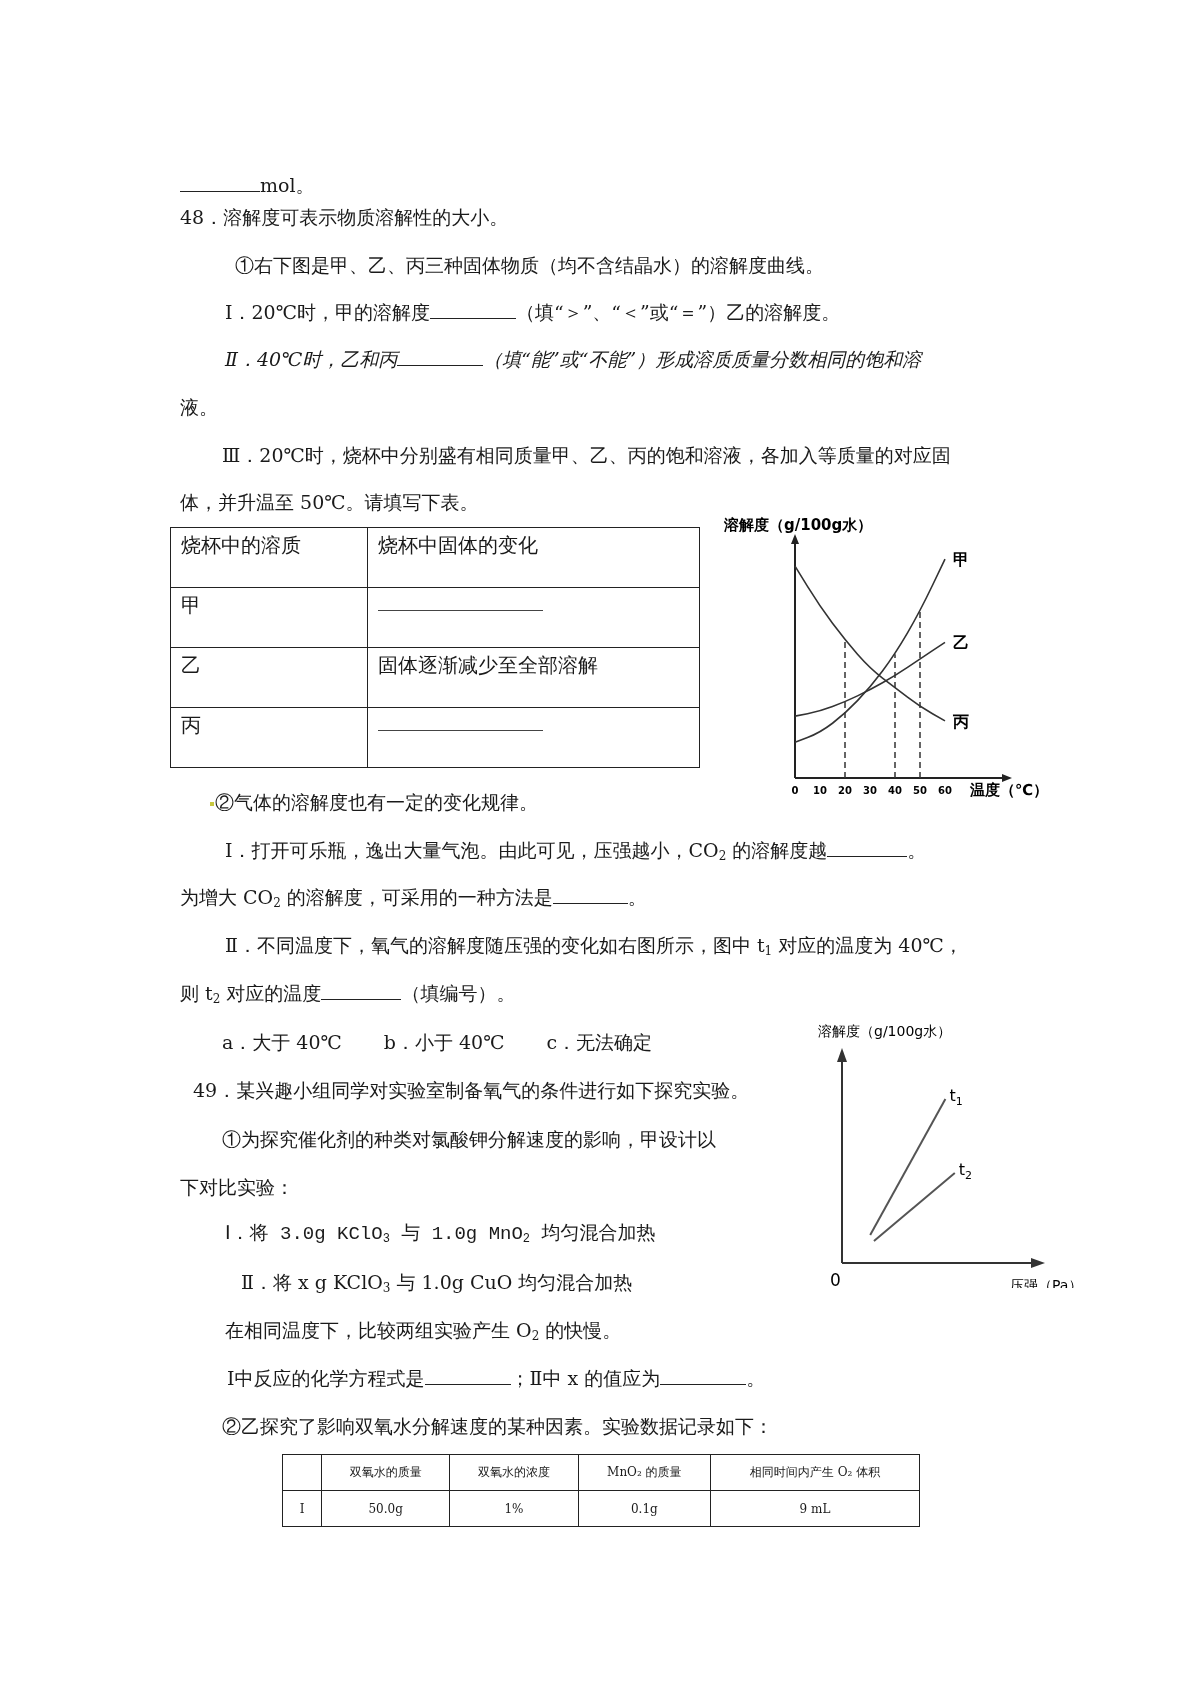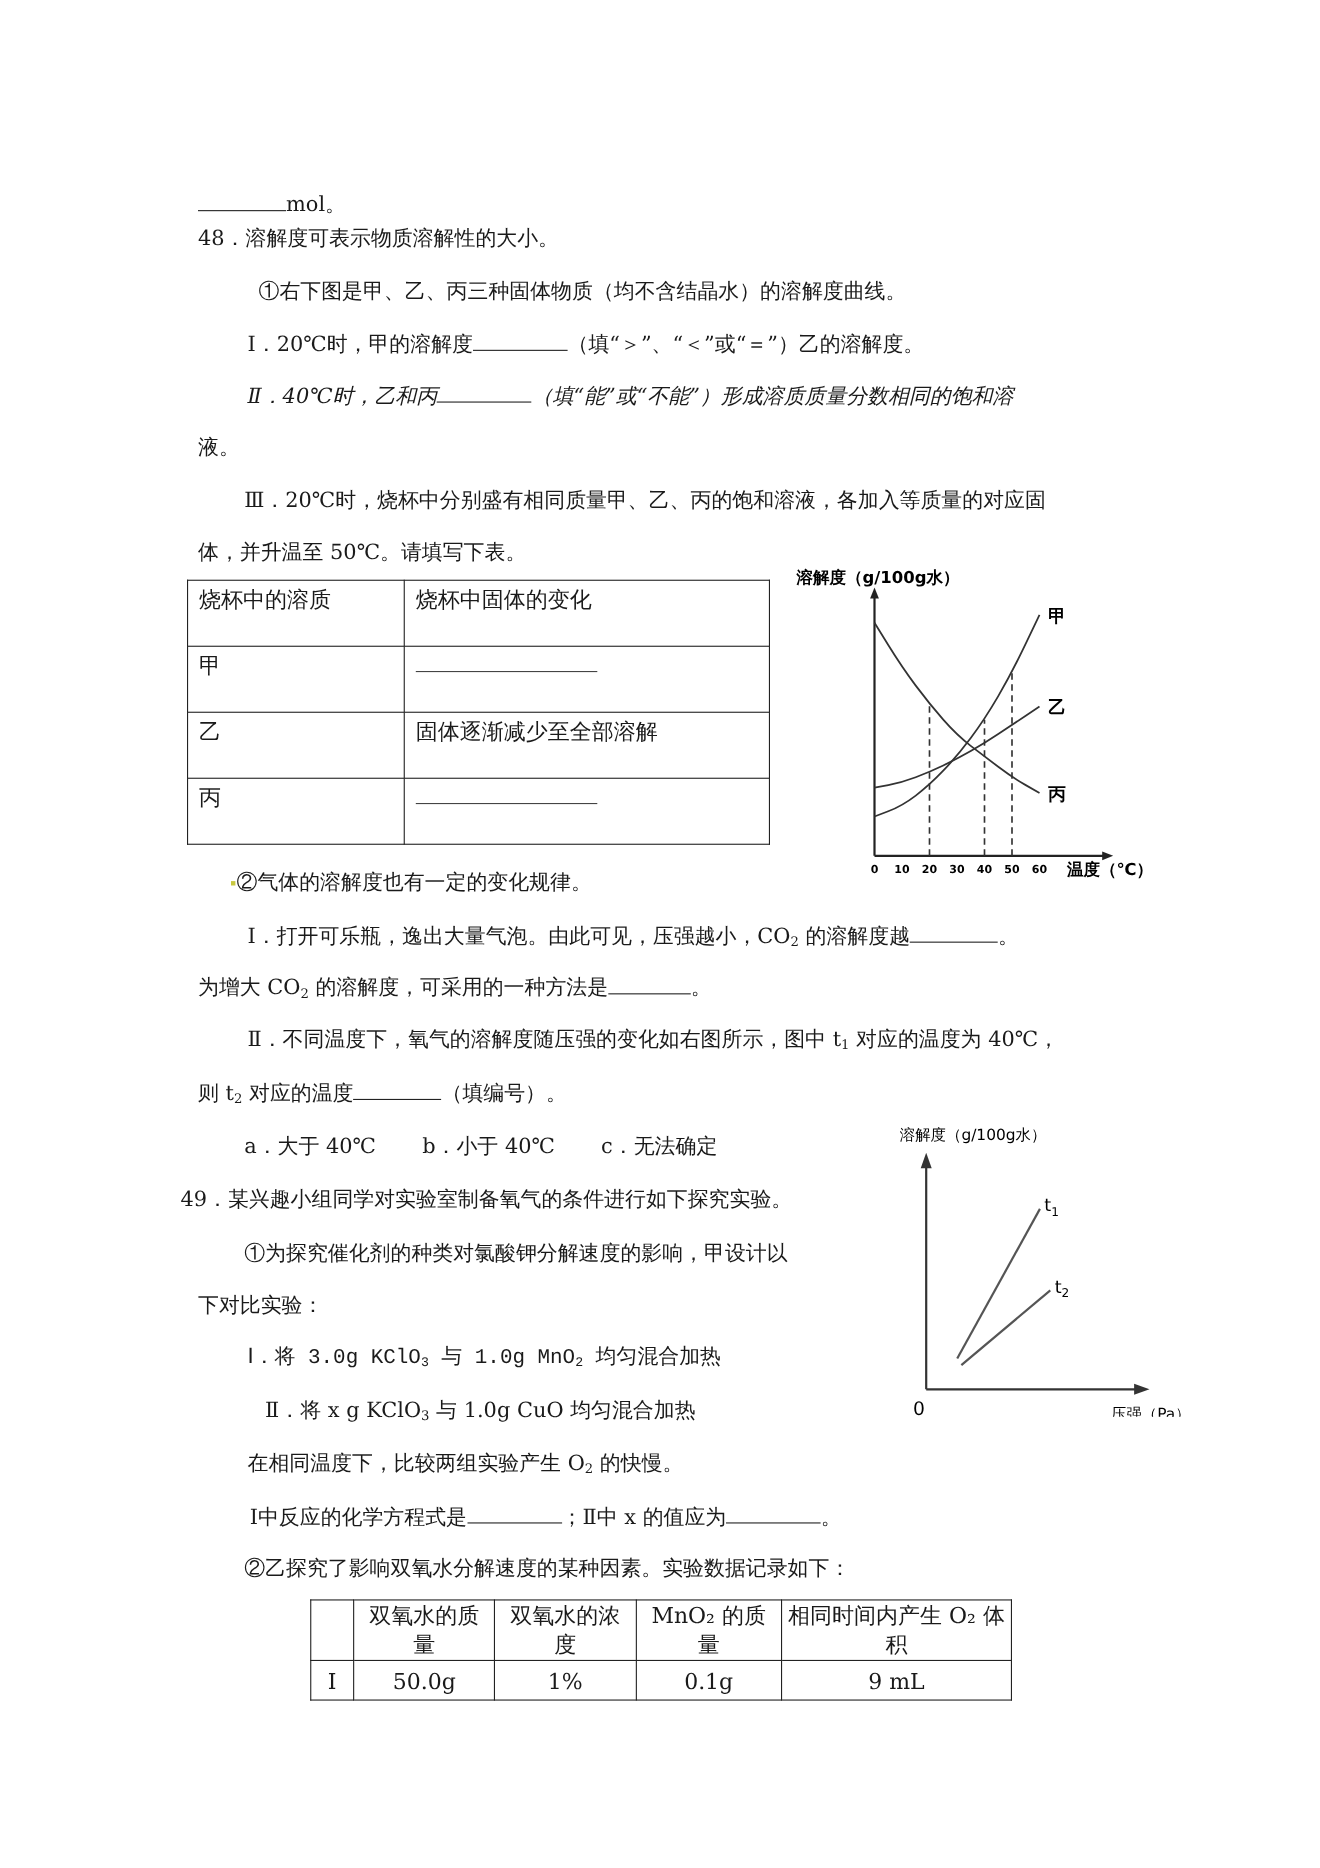--- a/index.html
+++ b/index.html
@@ -7,21 +7,21 @@
          font-family:"DejaVu Serif","Liberation Serif",serif; color:#1a1a1a; }
   .line { position:absolute; font-size:19px; line-height:24px; white-space:nowrap; }
   .blank { display:inline-block; border-bottom:1px solid #222; height:18px; vertical-align:baseline; } .b75 { width:75px; } .b80 { width:80px; } .b86 { width:86px; }
   sub { font-size:12px; vertical-align:-3px; line-height:0; }
   table.t1 { position:absolute; left:170px; top:527px; width:530px; border-collapse:collapse;
              font-size:20px; }
   table.t1 td { border:1px solid #222; height:51px; vertical-align:top; padding:4px 10px; }
   table.t1 td.c1 { width:176px; }
   table.t1 .tblank { display:inline-block; width:165px; border-bottom:1px solid #444; height:16px; }
   table.t2 { position:absolute; left:282px; top:1454px; width:638px; border-collapse:collapse;
-             font-size:20px; text-align:center; }
+             font-size:12px; text-align:center; }
   table.t2 td { border:1px solid #222; height:35px; padding:0 4px; }
   .fig { position:absolute; }
   .dot { display:inline-block; width:4px; height:4px; background:#c8c840; margin-right:1px; vertical-align:middle; }
 </style>
 </head>
 <body>
 
 <div class="line" style="left:180px; top:147px;margin-top:26px;">
   <span class="blank b80"></span><span>mol。</span>
 </div>
@@ -120,21 +120,21 @@
   <text x="30" y="268" font-size="17" font-family="DejaVu Sans, sans-serif">0</text>
   <text x="210" y="272" font-size="14" font-family="DejaVu Sans, sans-serif">压强（Pa）</text>
   <g id="f2-series">
       <line x1="70.2" y1="217" x2="145.4" y2="81" stroke="#555" stroke-width="2"></line>
       <text x="149.4" y="83" font-size="16" font-family="DejaVu Sans, sans-serif">t<tspan font-size="11" dy="4">1</tspan></text>
       <line x1="73.96000000000001" y1="223" x2="154.8" y2="155" stroke="#555" stroke-width="2"></line>
       <text x="158.8" y="157" font-size="16" font-family="DejaVu Sans, sans-serif">t<tspan font-size="11" dy="4">2</tspan></text>
     </g>
 </svg>
 
-<div class="line" style="left:164px; top:1078px;text-align:right;">
+<div class="line" style="left:193px; top:1078px;text-align:right;">
   <span>49．</span><span>某兴趣小组同学对实验室制备氧气的条件进行如下探究实验。</span>
 </div>
 <div class="line" style="left:222px; top:1127px;">①为探究催化剂的种类对氯酸钾分解速度的影响，甲设计以</div>
 <div class="line" style="left:180px; top:1175px;">下对比实验：</div>
 <div class="line" style="left:225px; top:1222px;font-family:Liberation Mono, monospace;">
   <span>Ⅰ．将 3.0g KClO</span><sub>3</sub><span> 与 1.0g MnO</span><sub>2</sub><span> 均匀混合加热</span>
 </div>
 <div class="line" style="left:241px; top:1270px;">
   <span>Ⅱ．将 x g KClO</span><sub>3</sub><span> 与 1.0g CuO 均匀混合加热</span>
 </div>

